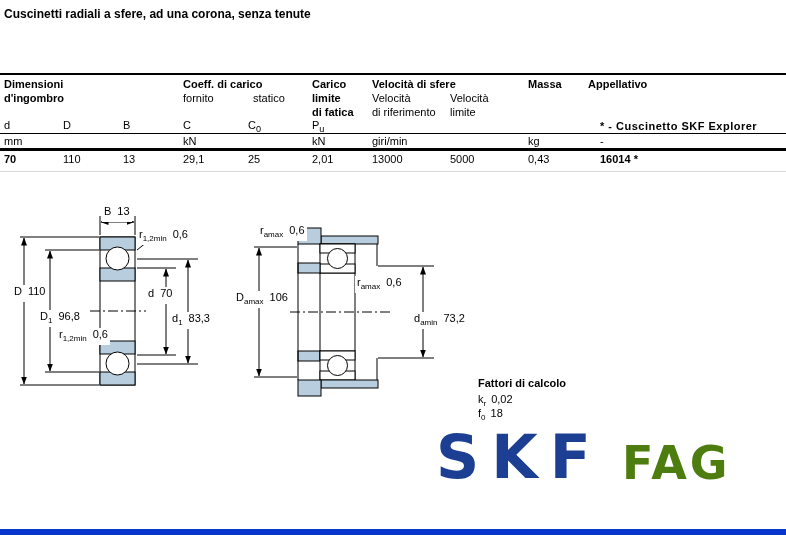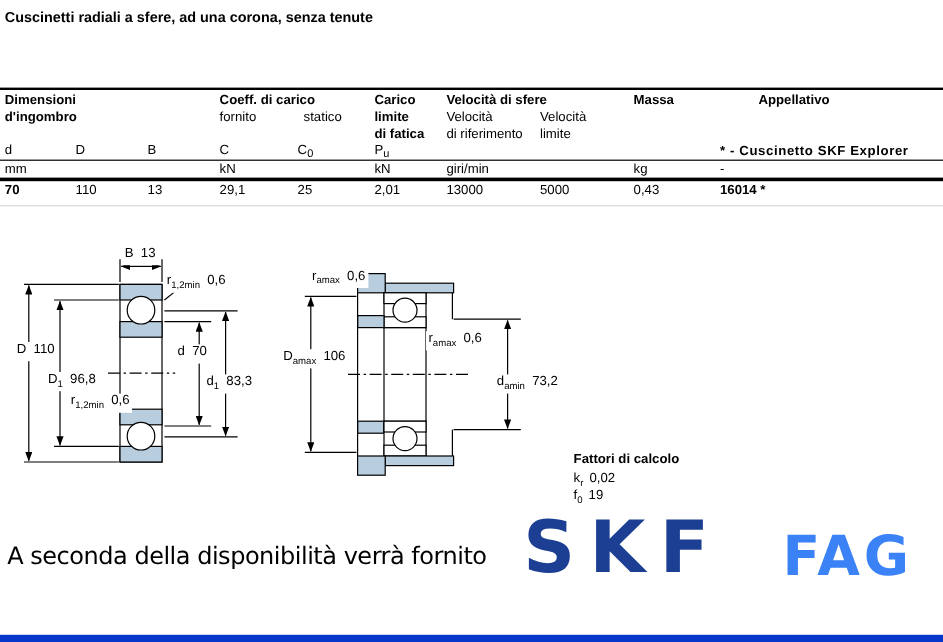--- a/index.html
+++ b/index.html
@@ -15,21 +15,21 @@
        background:#fff;padding:0 2px;}
   .dim sub, .fact sub{font-size:8px;}
   .dim .v{margin-left:6px;}
   .fact{position:absolute;font-size:11px;line-height:13px;white-space:nowrap;}
   .fact .v{margin-left:5px;}
   .note{position:absolute;font-family:"DejaVu Sans",sans-serif;font-size:20px;
         line-height:24px;letter-spacing:-0.4px;white-space:nowrap;}
   .skf{position:absolute;font-family:"DejaVu Sans",sans-serif;font-weight:bold;
        font-size:60px;line-height:60px;letter-spacing:12px;color:#1c3f94;}
   .fag{position:absolute;font-family:"DejaVu Sans",sans-serif;font-weight:bold;
-       font-size:46px;line-height:46px;letter-spacing:3px;color:#3b82f6;margin-left:30px;}
+       font-size:46px;line-height:46px;letter-spacing:3px;color:#4d7c0f;}
   .explorer{letter-spacing:0.5px;font-size:11px;}
   .bar{position:absolute;left:0;top:529px;width:786px;height:6px;background:#0636cc;}
   svg{position:absolute;left:0;top:195px;}
   svg line, svg rect, svg circle{stroke:#000;stroke-width:1;}
 </style>
 </head>
 <body>
 
 <div class="page">
 
@@ -38,21 +38,21 @@
   <div class="hline" style="top:73px;height:2px"></div>
   <div class="hline" style="top:133px;height:1px"></div>
   <div class="hline" style="top:148px;height:3px"></div>
   <div class="grayline" style="top:171px;height:1px"></div>
 
   <div class="abs t11 b" style="left:4px;top:78px">Dimensioni</div>
   <div class="abs t11 b" style="left:183px;top:78px">Coeff. di carico</div>
   <div class="abs t11 b" style="left:312px;top:78px">Carico</div>
   <div class="abs t11 b" style="left:372px;top:78px">Velocità di sfere</div>
   <div class="abs t11 b" style="left:528px;top:78px">Massa</div>
-  <div class="abs t11 b" style="left:632px;top:78px">Appellativo</div>
+  <div class="abs t11 b" style="left:588px;top:78px">Appellativo</div>
 
   <div class="abs t11 b" style="left:4px;top:92px">d'ingombro</div>
   <div class="abs t11" style="left:183px;top:92px">fornito</div>
   <div class="abs t11" style="left:253px;top:92px">statico</div>
   <div class="abs t11 b" style="left:312px;top:92px">limite</div>
   <div class="abs t11" style="left:372px;top:92px">Velocità</div>
   <div class="abs t11" style="left:450px;top:92px">Velocità</div>
 
   <div class="abs t11 b" style="left:312px;top:106px">di fatica</div>
   <div class="abs t11" style="left:372px;top:106px">di riferimento</div>
@@ -170,20 +170,19 @@
   <div class="dim" style="left:146px;top:287px"><span>d</span><sub></sub><span class="v">70</span></div>
   <div class="dim" style="left:170px;top:312px"><span>d</span><sub>1</sub><span class="v">83,3</span></div>
 
   <div class="dim" style="left:258px;top:224px"><span>r</span><sub>amax</sub><span class="v">0,6</span></div>
   <div class="dim" style="left:234px;top:291px"><span>D</span><sub>amax</sub><span class="v">106</span></div>
   <div class="dim" style="left:355px;top:276px"><span>r</span><sub>amax</sub><span class="v">0,6</span></div>
   <div class="dim" style="left:412px;top:312px"><span>d</span><sub>amin</sub><span class="v">73,2</span></div>
 
   <div class="fact b" style="left:478px;top:377px">Fattori di calcolo</div>
   <div class="fact" style="left:478px;top:393px"><span>k</span><sub>r</sub><span class="v">0,02</span></div>
-  <div class="fact" style="left:478px;top:407px"><span>f</span><sub>0</sub><span class="v">19</span></div>
+  <div class="fact" style="left:478px;top:407px"><span>f</span><sub>0</sub><span class="v">18</span></div>
 
-  <div class="note" style="left:6px;top:451px">A seconda della disponibilità verrà fornito</div>
   <div class="skf" style="left:436px;top:427px">SKF</div>
   <div class="fag" style="left:622px;top:440px">FAG</div>
   <div class="bar"></div>
 
 </div>
 
 </body></html>

